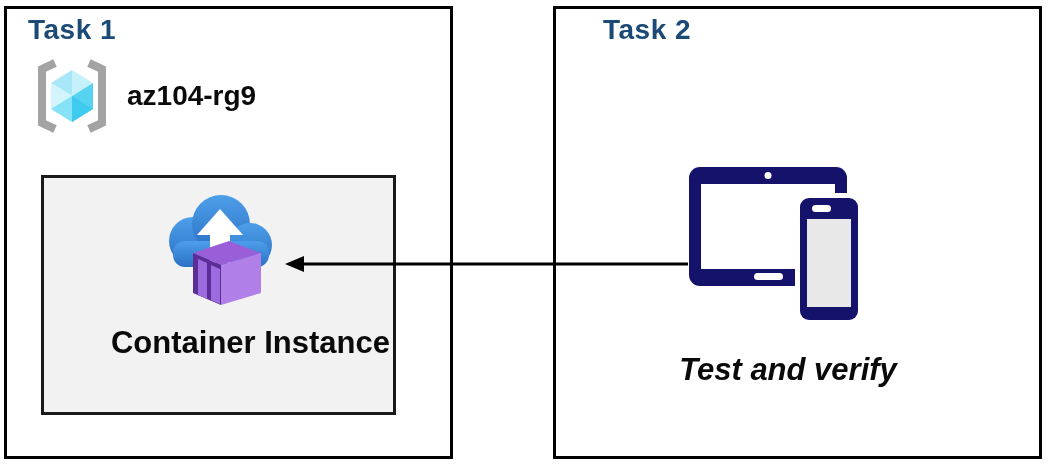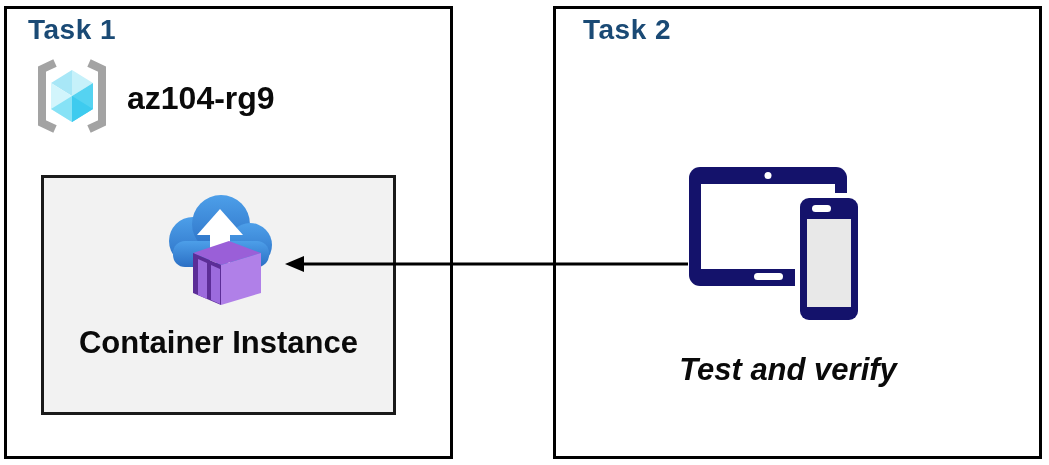--- a/index.html
+++ b/index.html
@@ -19,34 +19,34 @@
     position:absolute;box-sizing:border-box;border:3px solid var(--box-border);
     background:#ffffff;
   }
   #task1-box{left:4px;top:6px;width:449px;height:453px;}
   #task2-box{left:553px;top:6px;width:489px;height:453px;}
   .task-title{
     position:absolute;font-size:28px;font-weight:bold;color:var(--title-navy);
     letter-spacing:0.5px;white-space:nowrap;
   }
   #task1-title{left:28px;top:14px;}
-  #task2-title{left:583px;top:14px;text-align:center;}
+  #task2-title{left:603px;top:14px;text-align:center;}
   #rg-icon{position:absolute;left:33px;top:58px;}
   #rg-name{
-    position:absolute;left:127px;top:80px;font-size:32px;font-weight:bold;
+    position:absolute;left:127px;top:80px;font-size:28px;font-weight:bold;
     color:var(--text-black);white-space:nowrap;
   }
   #inner-box{
     position:absolute;left:41px;top:175px;width:355px;height:240px;
     box-sizing:border-box;border:3px solid #1a1a1a;background:var(--inner-box-bg);
   }
   #aci-icon{position:absolute;left:163px;top:189px;}
   #container-label{
     position:absolute;left:41px;top:325px;width:355px;text-align:center;
-    font-size:31px;font-weight:bold;color:var(--text-black);white-space:nowrap;
+    font-size:31px;font-weight:bold;color:var(--text-black);white-space:nowrap;padding-left:32px;
   }
   #devices-icon{position:absolute;left:688px;top:163px;}
   #task2-caption{
     position:absolute;left:553px;top:352px;width:470px;text-align:center;
     font-size:31px;font-weight:bold;color:var(--text-black);white-space:nowrap;font-style:italic;
   }
   #flow-arrow{position:absolute;left:283px;top:252px;}
 </style>
 </head>
 <body>

